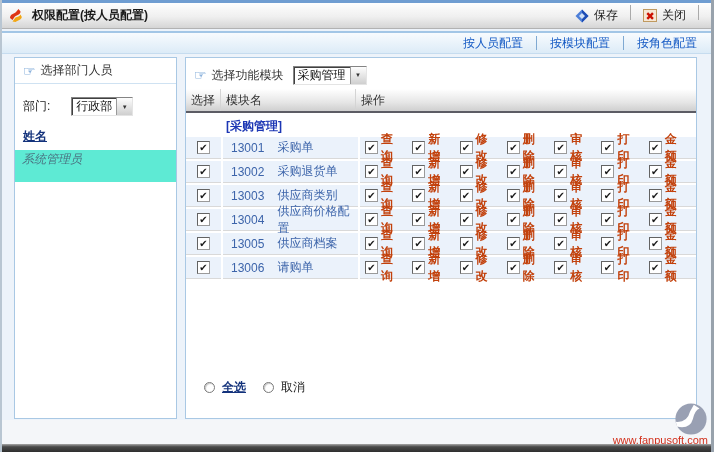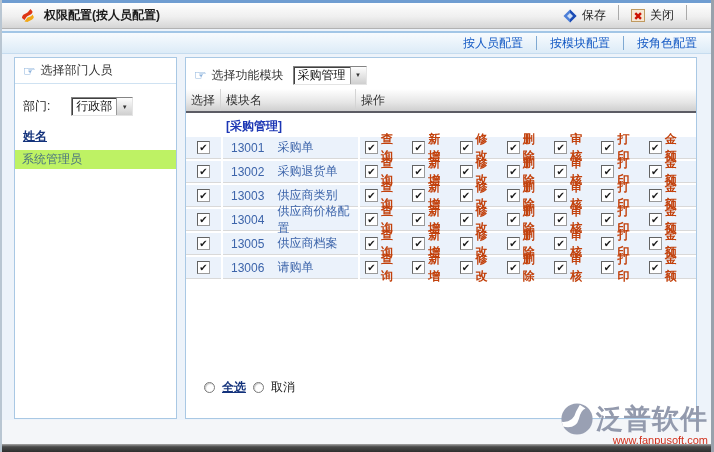--- a/index.html
+++ b/index.html
@@ -8,21 +8,21 @@
     position:relative; width:714px; height:452px; overflow:hidden;
     background:#edf3fa; font-size:12px; color:#222;
     border-left:2px solid #b9c6d2; border-right:3px solid #98a2ac;
   }
   
   .top-edge{ position:absolute; top:0; left:0; right:0; height:3px; background:#6f9dd1; }
   .titlebar{
     position:absolute; top:3px; left:0; right:0; height:26px;
     background:linear-gradient(#fefefe,#efefef 55%,#d5d5d5);
     border-bottom:1px solid #b2b2b2;
-    display:flex; align-items:center; padding:0 16px;
+    display:flex; align-items:center; padding:0 4px;
   }
   .titlebar .app-icon{ width:16px; height:16px; margin:0 8px 0 2px; flex:0 0 auto; }
   .title-text{ font-weight:bold; color:#1a1a1a; }
   .titlebar-actions{ margin-left:auto; display:flex; align-items:flex-start; }
   .tb-btn{ display:flex; align-items:center; gap:5px; cursor:pointer; padding:2px 4px; }
   .tb-btn .lbl{ color:#1c1c1c; }
   .tb-sep{ width:1px; height:15px; background:#aaa; margin:0 8px; }
   .close-glyph{
     display:inline-block; width:14px; height:13px; line-height:13px; text-align:center;
     color:#cc1100; font-weight:bold; font-size:11px;
@@ -60,22 +60,22 @@
     background:linear-gradient(#fdfdfd,#cfcfcf); border-left:1px solid #9a9a9a;
     font-size:6px; color:#333;
   }
   
   .dept-row{ display:flex; align-items:center; gap:21px; margin:13px 0 0 8px; color:#222; }
   .name-col-header{
     display:inline-block; margin:12px 0 0 8px; font-weight:bold; color:#14337c;
     text-decoration:underline; cursor:pointer;
   }
   .member-row{
-    margin-top:5px; height:19px; line-height:19px; padding-left:7px;
-    background:#bef264; color:#4a7280; cursor:pointer;
+    margin-top:5px; height:32px; line-height:19px; padding-left:7px;
+    background:#5eead4; color:#4a7280; cursor:pointer;font-style:italic;
   }
   
   .thead{
     position:absolute; top:31px; left:0; width:510px; height:24px;
     background:linear-gradient(#ffffff,#e6e6e6 60%,#cfcfcf);
     border-bottom:2px solid #5c5c64; display:flex; align-items:center;
   }
   .thead .c{ color:#333; padding-left:5px; }
   .c1{ width:35px; } .c2{ width:135px; } .c3{ flex:1; }
   .thead .c1,.thead .c2{ border-right:1px solid #d4d4d4; height:100%; display:flex; align-items:center; }
@@ -100,21 +100,21 @@
     flex:0 0 auto;
   }
   .op{ display:inline-flex; align-items:center; gap:3px; margin-right:8px; }
   .op-label{ color:#c2410c; cursor:pointer;font-weight:bold; }
   
   .table-footer{ position:absolute; left:18px; bottom:22px; display:flex; align-items:center; gap:7px; }
   .radio{
     display:inline-block; width:11px; height:11px; border-radius:50%; background:#fff;
     border:1px solid #7a7a7a; box-shadow:inset 1px 1px 1px #c9c9c9; cursor:pointer;
   }
-  .sel-all-label{ color:#14337c; font-weight:bold; text-decoration:underline; cursor:pointer; }
+  .sel-all-label{ color:#14337c; font-weight:bold; text-decoration:underline; cursor:pointer; margin-right:10px; }
   .cancel-label{ color:#222; }
   
   .bottom-area{ position:absolute; left:0; right:0; bottom:8px; height:24px; background:#f4f6f9; }
   .bottom-edge{
     position:absolute; bottom:0; left:0; right:0; height:8px;
     background:linear-gradient(#a8a8a8,#4a4a4a 35%,#2e2e2e);
   }
   .watermark{ position:absolute; right:3px; bottom:6px; width:152px; text-align:right; }
   .wm-top{ display:flex; align-items:center; justify-content:flex-end; gap:2px; }
   .wm-brand{ font-size:27px; font-weight:bold; color:#939aad; letter-spacing:1px; line-height:28px; }
@@ -447,18 +447,17 @@
   </div>
 
   <div class="bottom-area"></div>
   <div class="watermark">
     <div class="wm-top">
       <svg width="34" height="34" viewBox="0 0 36 36">
         <circle cx="18" cy="18" r="16.5" fill="#99a0b3"></circle>
         <path d="M2 21 Q14 22 17 10 L21 3 L27 7 Q22 9 20 18 Q17 29 3 26 Z" fill="#ffffff"></path>
         <path d="M21 3 L27 7 Q33 10 33 18 L24 16 Q24 8 21 3 Z" fill="#6d7countries690" opacity="0"></path>
       </svg>
-      <span class="wm-brand">泛普软件</span>
     </div>
     <div class="wm-url">www.fanpusoft.com</div>
   </div>
   <div class="bottom-edge"></div>
 </div>
 
 </body></html>

